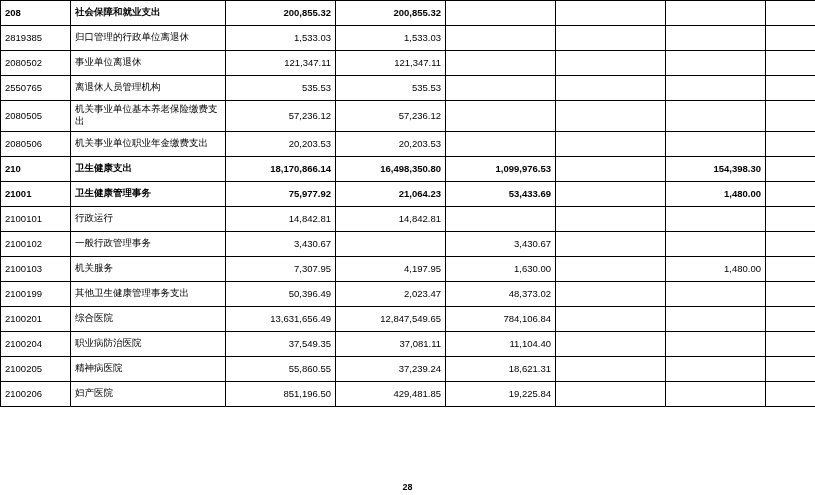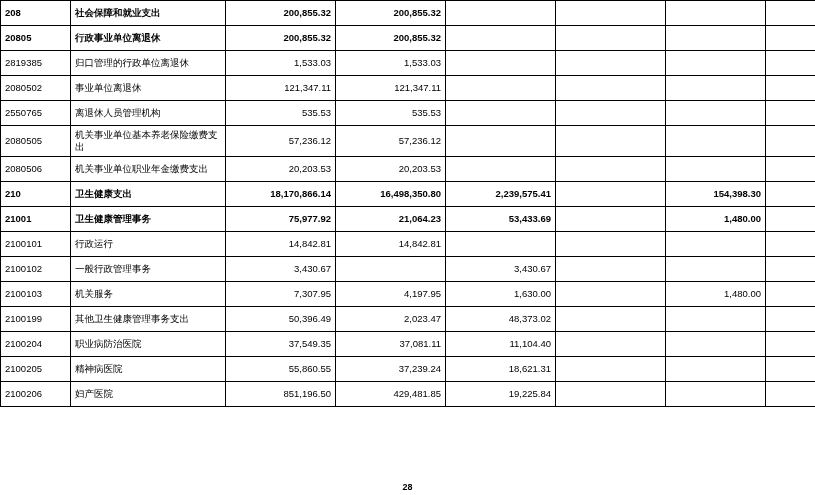--- a/index.html
+++ b/index.html
@@ -43,20 +43,21 @@
     height: 18px;
     word-break: break-all;
   }
   td.code {
     text-align: left;
     padding-left: 5px;
   }
   td.name {
     text-align: left;
     padding-left: 7px;
+    font-family: Liberation Mono, monospace;
   }
   td.num {
     text-align: right;
     padding-right: 6px;
     font-family: "Liberation Sans", sans-serif;
   }
   tr.bold td {
     font-weight: bold;
   }
   .pagenum {
@@ -88,30 +89,20 @@
         <tr class="bold">
           <td class="code">208</td>
           <td class="name">社会保障和就业支出</td>
           <td class="num">200,855.32</td>
           <td class="num">200,855.32</td>
           <td class="num"></td>
           <td class="num"></td>
           <td class="num"></td>
           <td class="num"></td>
         </tr>
-        <tr class="bold">
-          <td class="code">20805</td>
-          <td class="name">行政事业单位离退休</td>
-          <td class="num">200,855.32</td>
-          <td class="num">200,855.32</td>
-          <td class="num"></td>
-          <td class="num"></td>
-          <td class="num"></td>
-          <td class="num"></td>
-        </tr>
         <tr>
           <td class="code">2819385</td>
           <td class="name">归口管理的行政单位离退休</td>
           <td class="num">1,533.03</td>
           <td class="num">1,533.03</td>
           <td class="num"></td>
           <td class="num"></td>
           <td class="num"></td>
           <td class="num"></td>
         </tr>
@@ -153,21 +144,21 @@
           <td class="num"></td>
           <td class="num"></td>
           <td class="num"></td>
           <td class="num"></td>
         </tr>
         <tr class="bold">
           <td class="code">210</td>
           <td class="name">卫生健康支出</td>
           <td class="num">18,170,866.14</td>
           <td class="num">16,498,350.80</td>
-          <td class="num">2,239,575.41</td>
+          <td class="num">1,099,976.53</td>
           <td class="num"></td>
           <td class="num">154,398.30</td>
           <td class="num"></td>
         </tr>
         <tr class="bold">
           <td class="code">21001</td>
           <td class="name">卫生健康管理事务</td>
           <td class="num">75,977.92</td>
           <td class="num">21,064.23</td>
           <td class="num">53,433.69</td>
@@ -209,20 +200,30 @@
           <td class="code">2100199</td>
           <td class="name">其他卫生健康管理事务支出</td>
           <td class="num">50,396.49</td>
           <td class="num">2,023.47</td>
           <td class="num">48,373.02</td>
           <td class="num"></td>
           <td class="num"></td>
           <td class="num"></td>
         </tr>
         <tr>
+          <td class="code">2100201</td>
+          <td class="name">综合医院</td>
+          <td class="num">13,631,656.49</td>
+          <td class="num">12,847,549.65</td>
+          <td class="num">784,106.84</td>
+          <td class="num"></td>
+          <td class="num"></td>
+          <td class="num"></td>
+        </tr>
+        <tr>
           <td class="code">2100204</td>
           <td class="name">职业病防治医院</td>
           <td class="num">37,549.35</td>
           <td class="num">37,081.11</td>
           <td class="num">11,104.40</td>
           <td class="num"></td>
           <td class="num"></td>
           <td class="num"></td>
         </tr>
         <tr>

